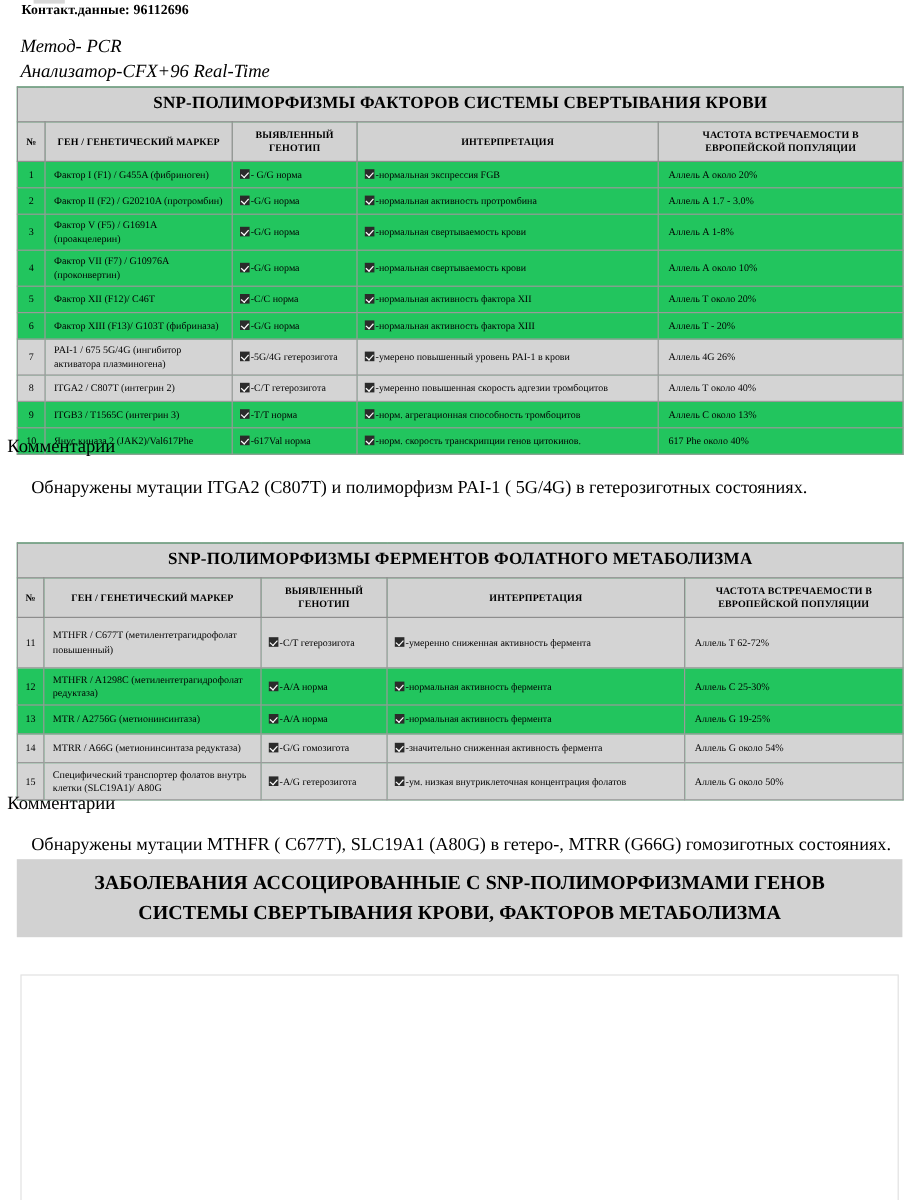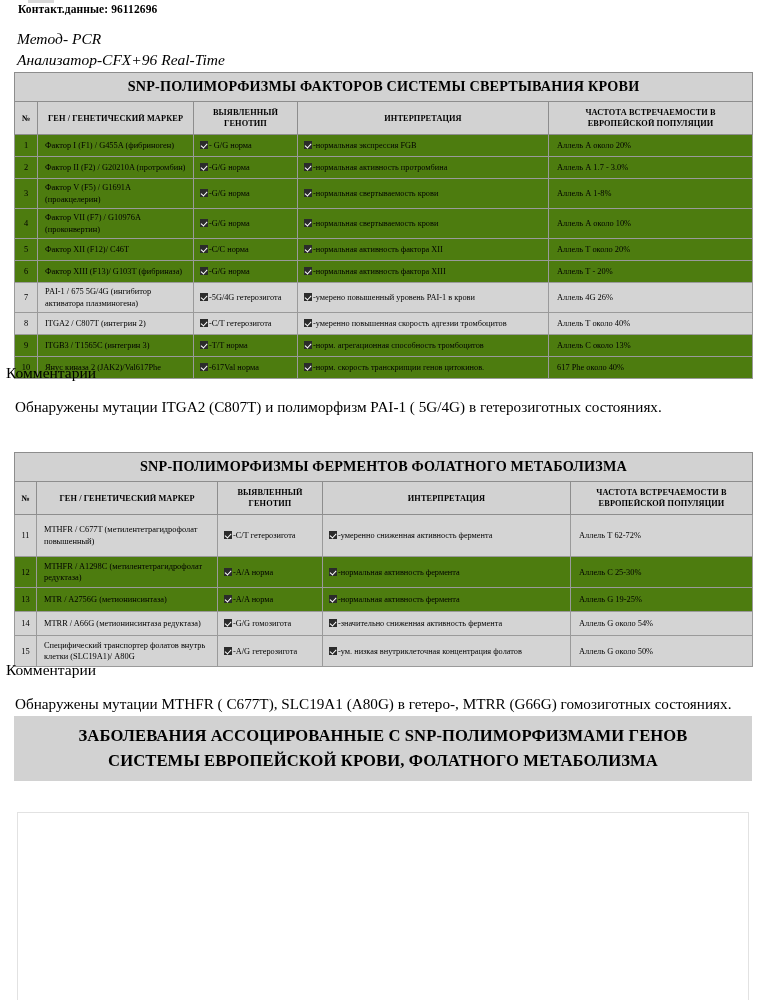--- a/index.html
+++ b/index.html
@@ -48,21 +48,21 @@
     font-size: 15.5px;
     line-height: 21px;
   }
   .meta-line { white-space: nowrap; font-style: italic; }
 
   
   .tbl {
     position: absolute;
     border-collapse: collapse;
     table-layout: fixed;
-    background: #4d7c0f;
+    background: #22c55e;
   }
   .tbl td, .tbl th {
     border: 1px solid #9a9a9a;
     vertical-align: middle;
     padding: 3px 5px;
     box-sizing: border-box;
   }
   .tbl .title-cell {
     background: #d2d2d2;
     text-align: center;
@@ -126,21 +126,21 @@
   }
 
   
   .comments-head {
     position: absolute;
     left: 6px;
     font-size: 15.5px;
   }
   .comments-body {
     position: absolute;
-    left: 15px;
+    left: 26px;
     font-size: 15.2px;
     line-height: 22px;
     width: 726px;
   }
 
   
   .banner {
     position: absolute;
     left: 14px;
     top: 716px;
@@ -347,18 +347,18 @@
           <td class="c-freq">Аллель G около 50%</td>
         </tr>
       </tbody>
   </table>
 
   <div class="comments-head" style="top:661px;">Комментарии</div>
   <div class="comments-body" style="top:693px;">Обнаружены мутации MTHFR ( C677T), SLC19A1 (A80G) в гетеро-, MTRR (G66G) гомозиготных состояниях.</div>
 
   <div class="banner">
     <span class="banner-line">ЗАБОЛЕВАНИЯ АССОЦИРОВАННЫЕ С SNP-ПОЛИМОРФИЗМАМИ ГЕНОВ</span>
-    <span class="banner-line">СИСТЕМЫ ЕВРОПЕЙСКОЙ КРОВИ, ФОЛАТНОГО МЕТАБОЛИЗМА</span>
+    <span class="banner-line">СИСТЕМЫ СВЕРТЫВАНИЯ КРОВИ, ФАКТОРОВ МЕТАБОЛИЗМА</span>
   </div>
 
   <div class="empty-box"></div>
 
 </div>
 
 </body></html>

